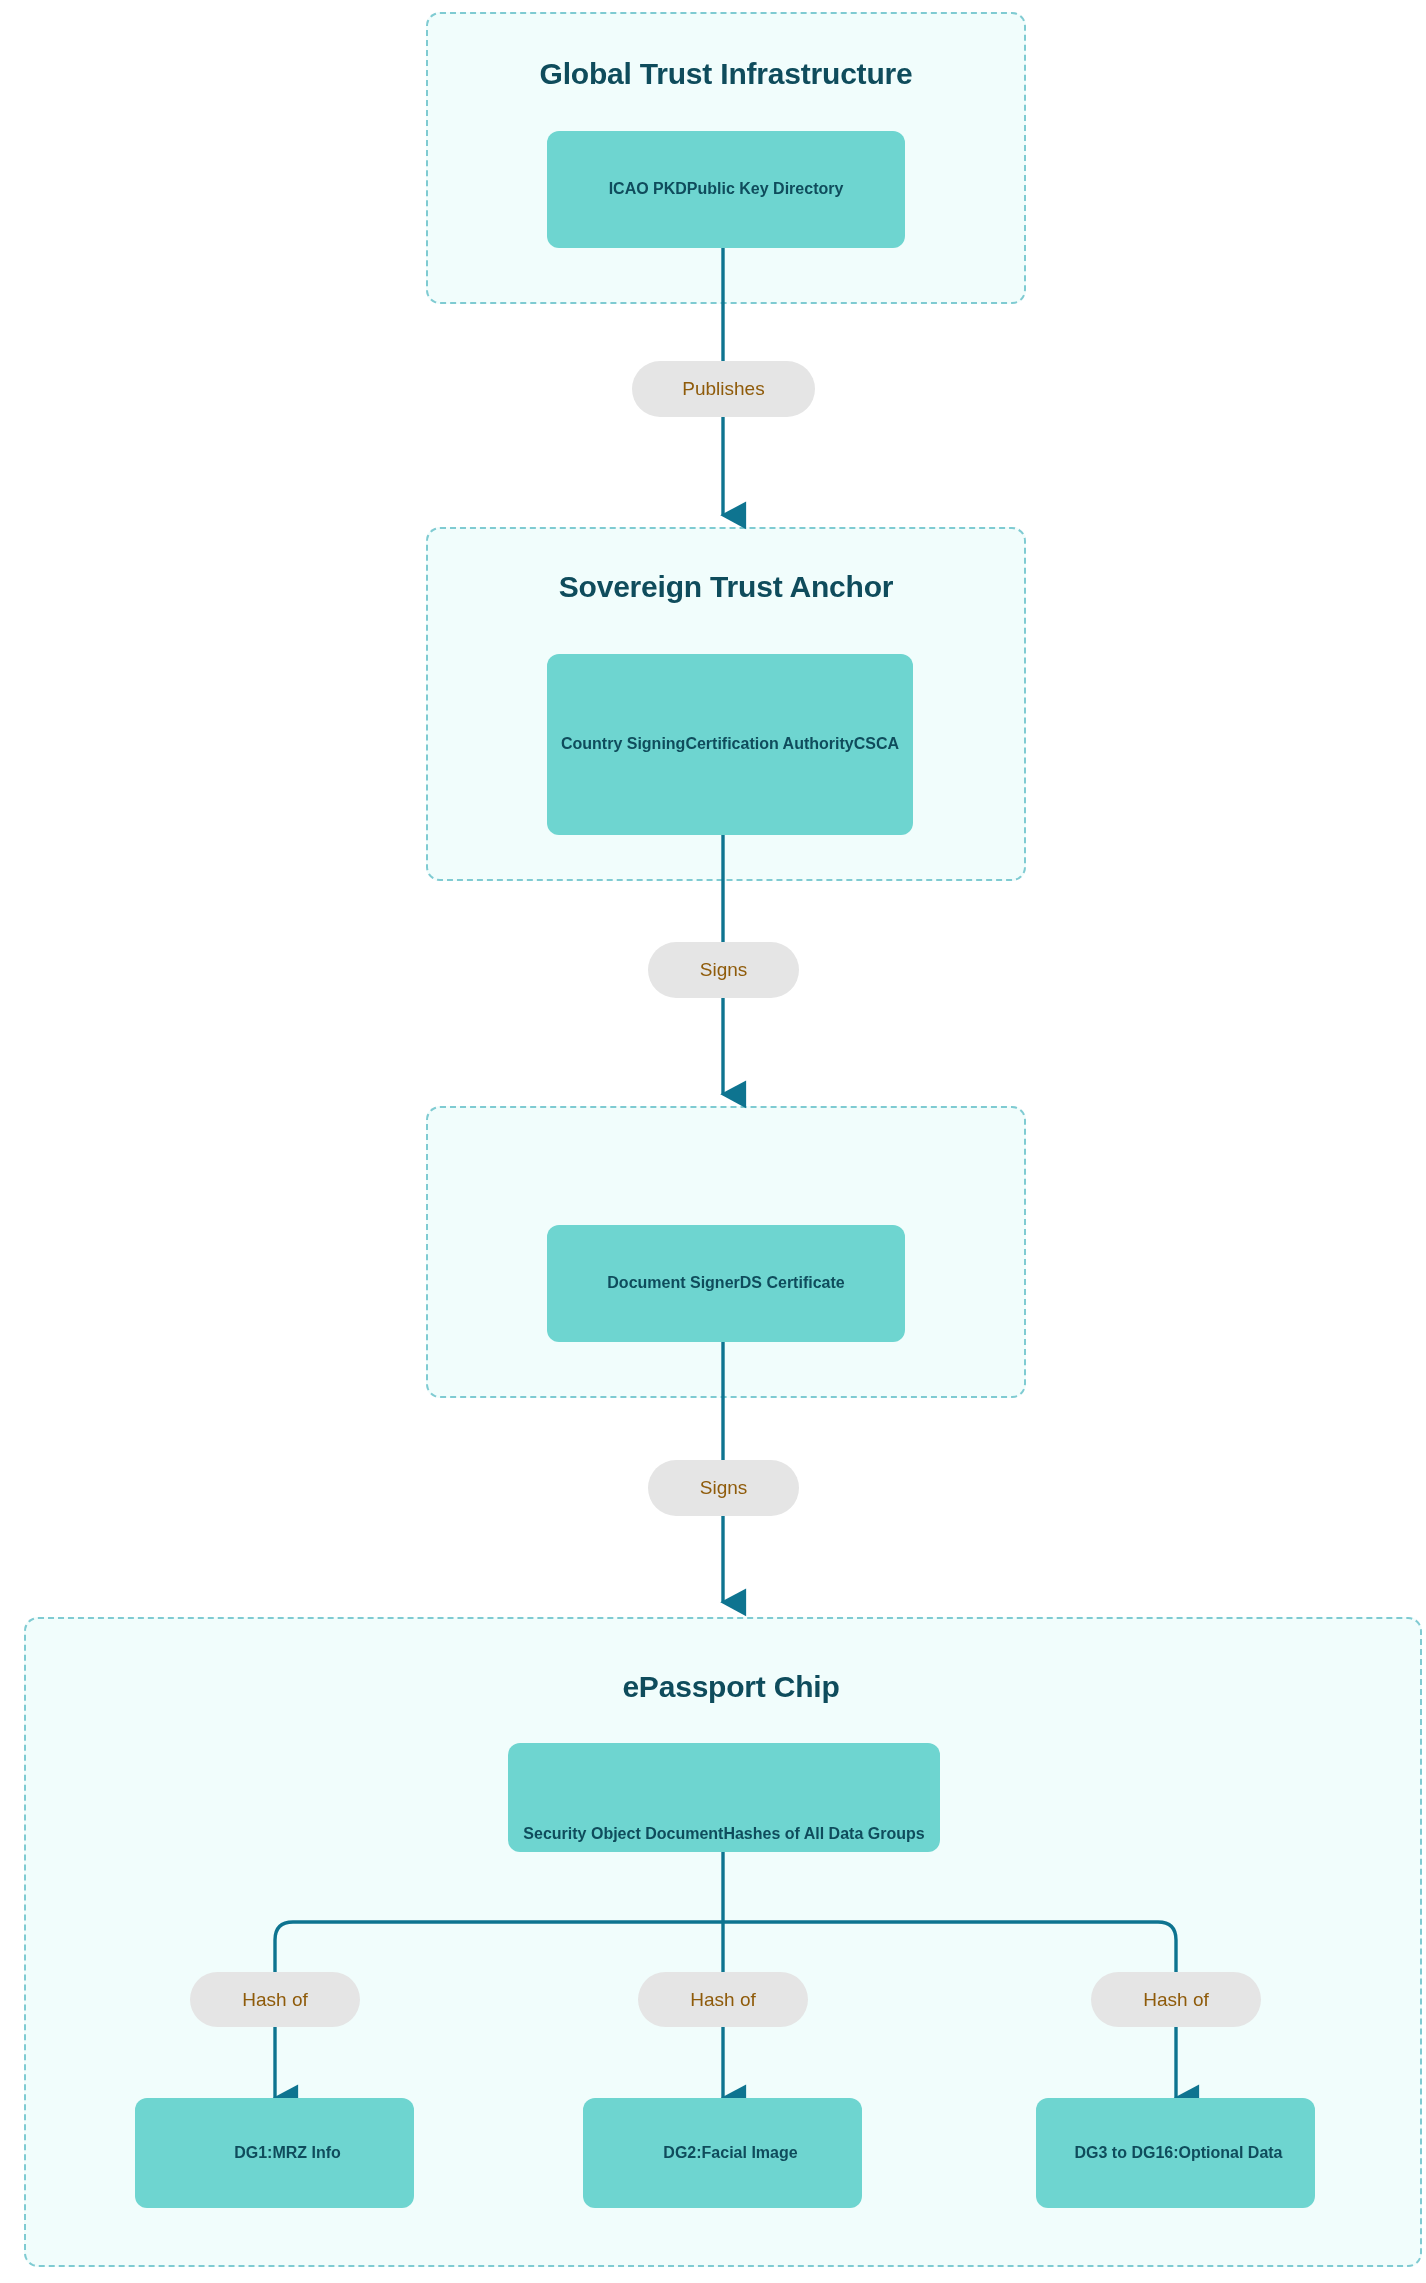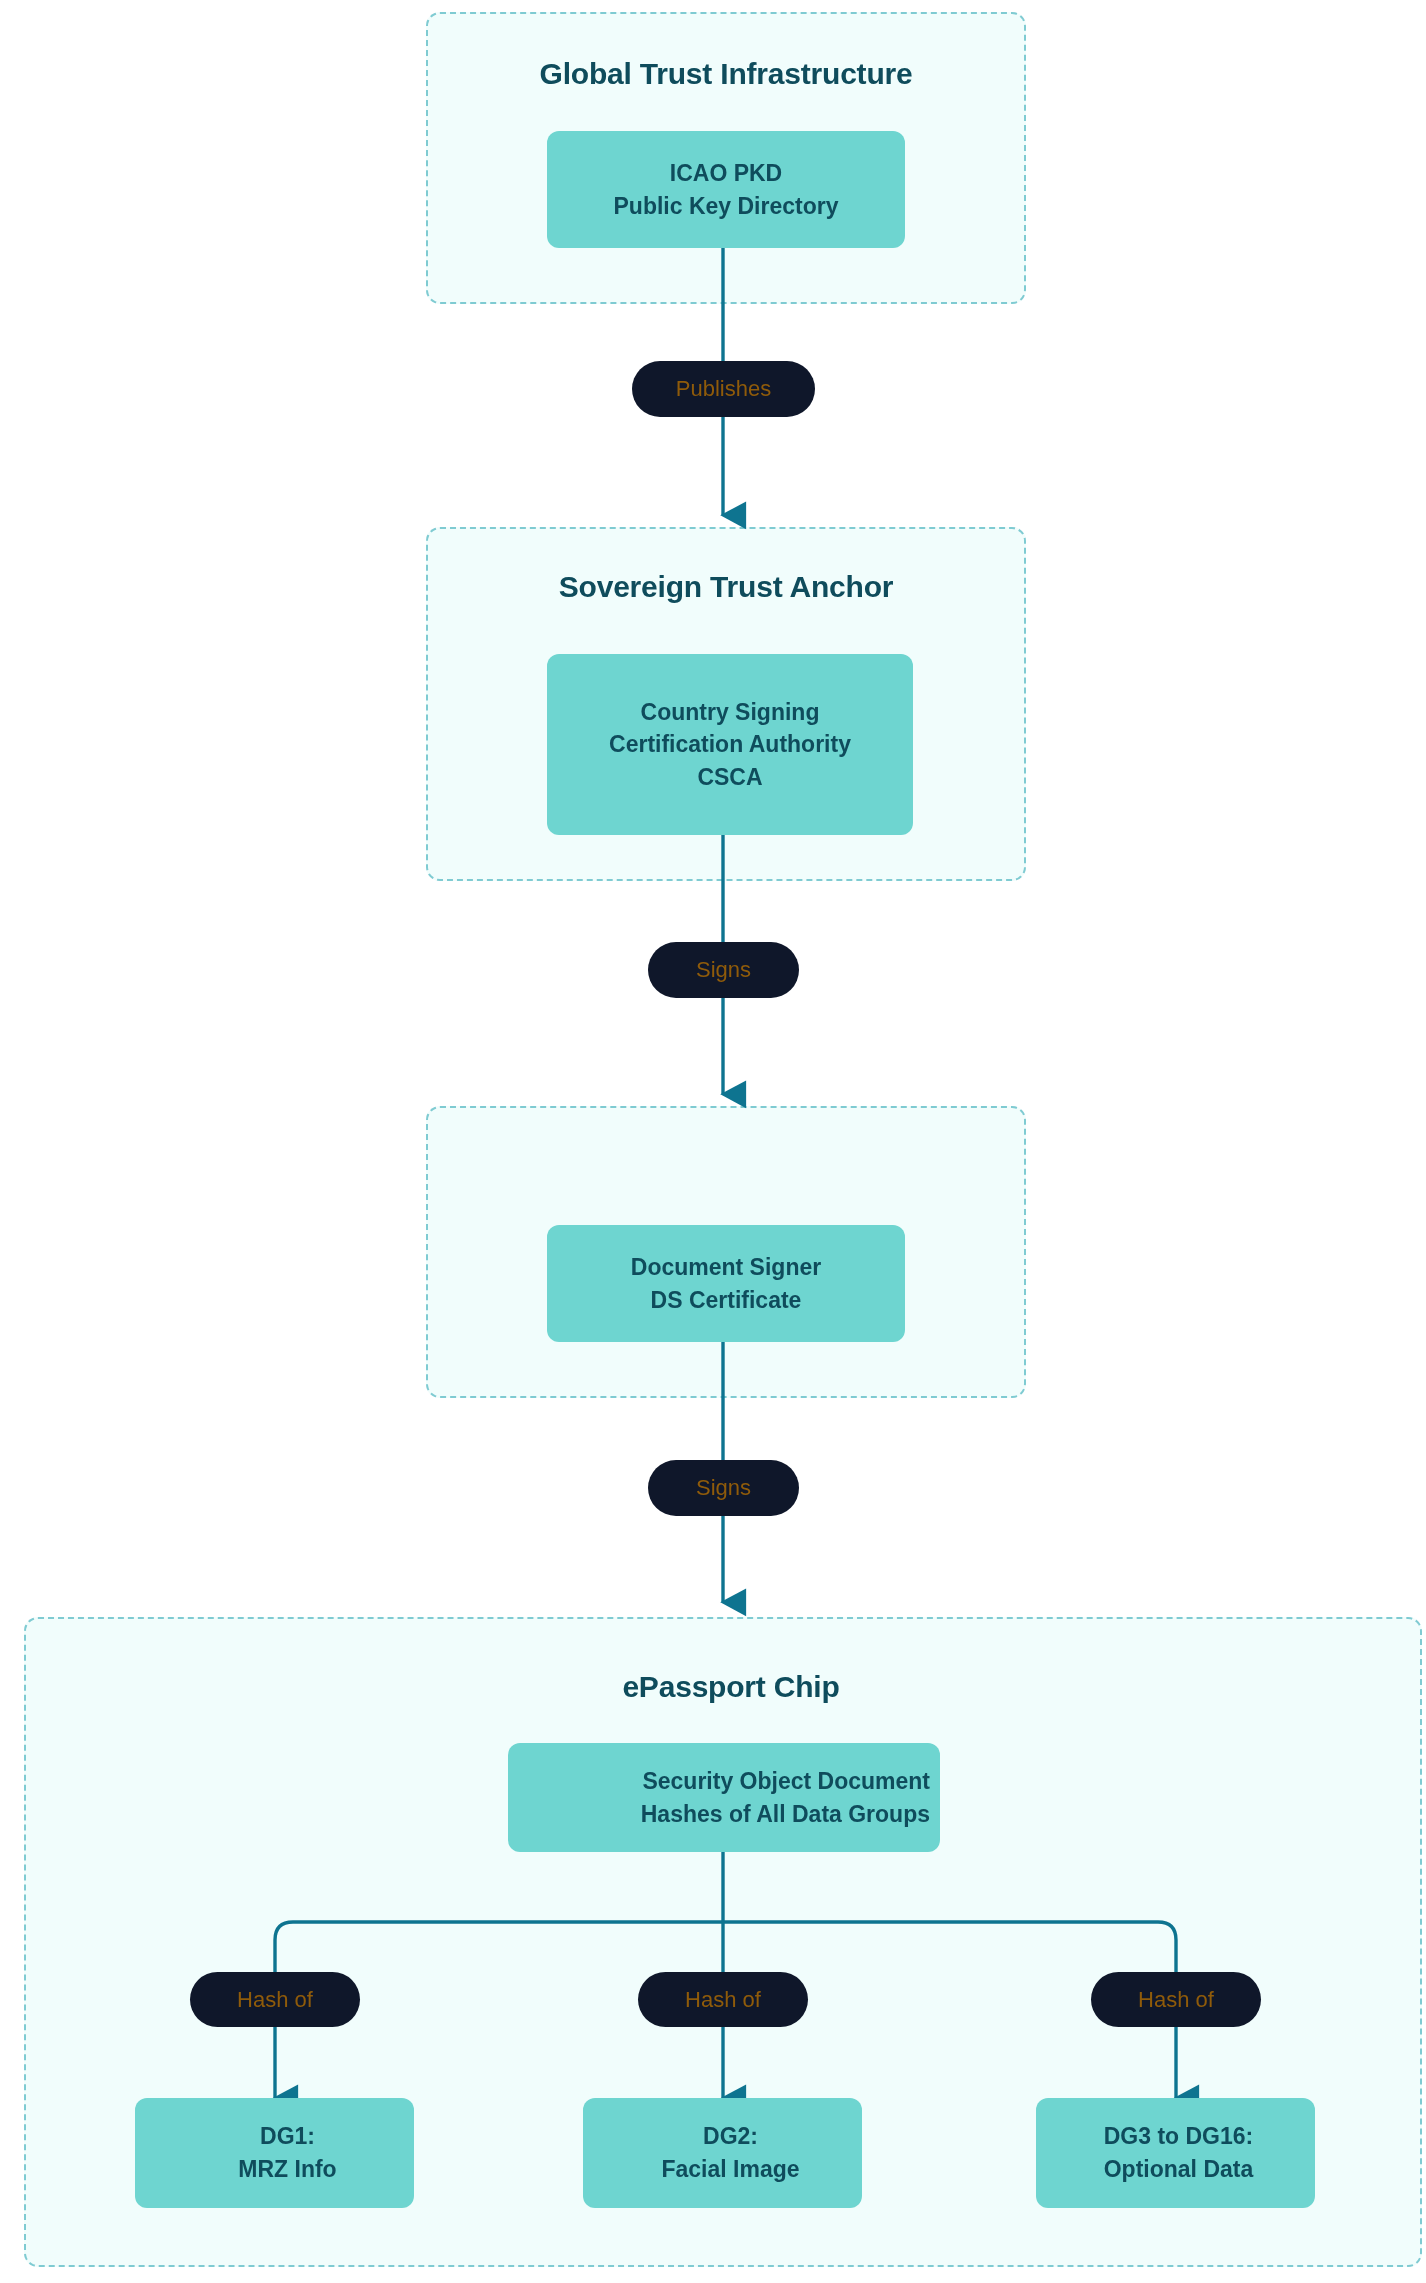--- a/index.html
+++ b/index.html
@@ -28,41 +28,40 @@
     white-space:nowrap;
   }
 
   
   .node{
     position:absolute;
     background:#6ED5D0;
     border-radius:12px;
     box-sizing:border-box;
     display:flex;
-    flex-direction:column;
     align-items:center;
     justify-content:center;
     color:#0F4C5C;
     font-weight:bold;
-    font-size:23px;
+    font-size:16px;
     line-height:1.42;
     text-align:center;
     padding:6px 10px;
   }
   .node .ln{display:block;white-space:nowrap;}
 
   
   .pill{
     position:absolute;
-    background:#0f172a;
+    background:#e5e5e5;
     border-radius:999px;
     box-sizing:border-box;
     display:flex;align-items:center;justify-content:center;
     color:#8F5B0A;
-    font-size:22px;
+    font-size:19px;
     font-weight:normal;
     white-space:nowrap;
     z-index:5;
   }
 
   
   #wires{position:absolute;left:0;top:0;width:1426px;height:2283px;z-index:1;pointer-events:none;}
   .node,.pill,.subgraph{z-index:2;}
   .pill{z-index:6;}
   .node{z-index:4;}

